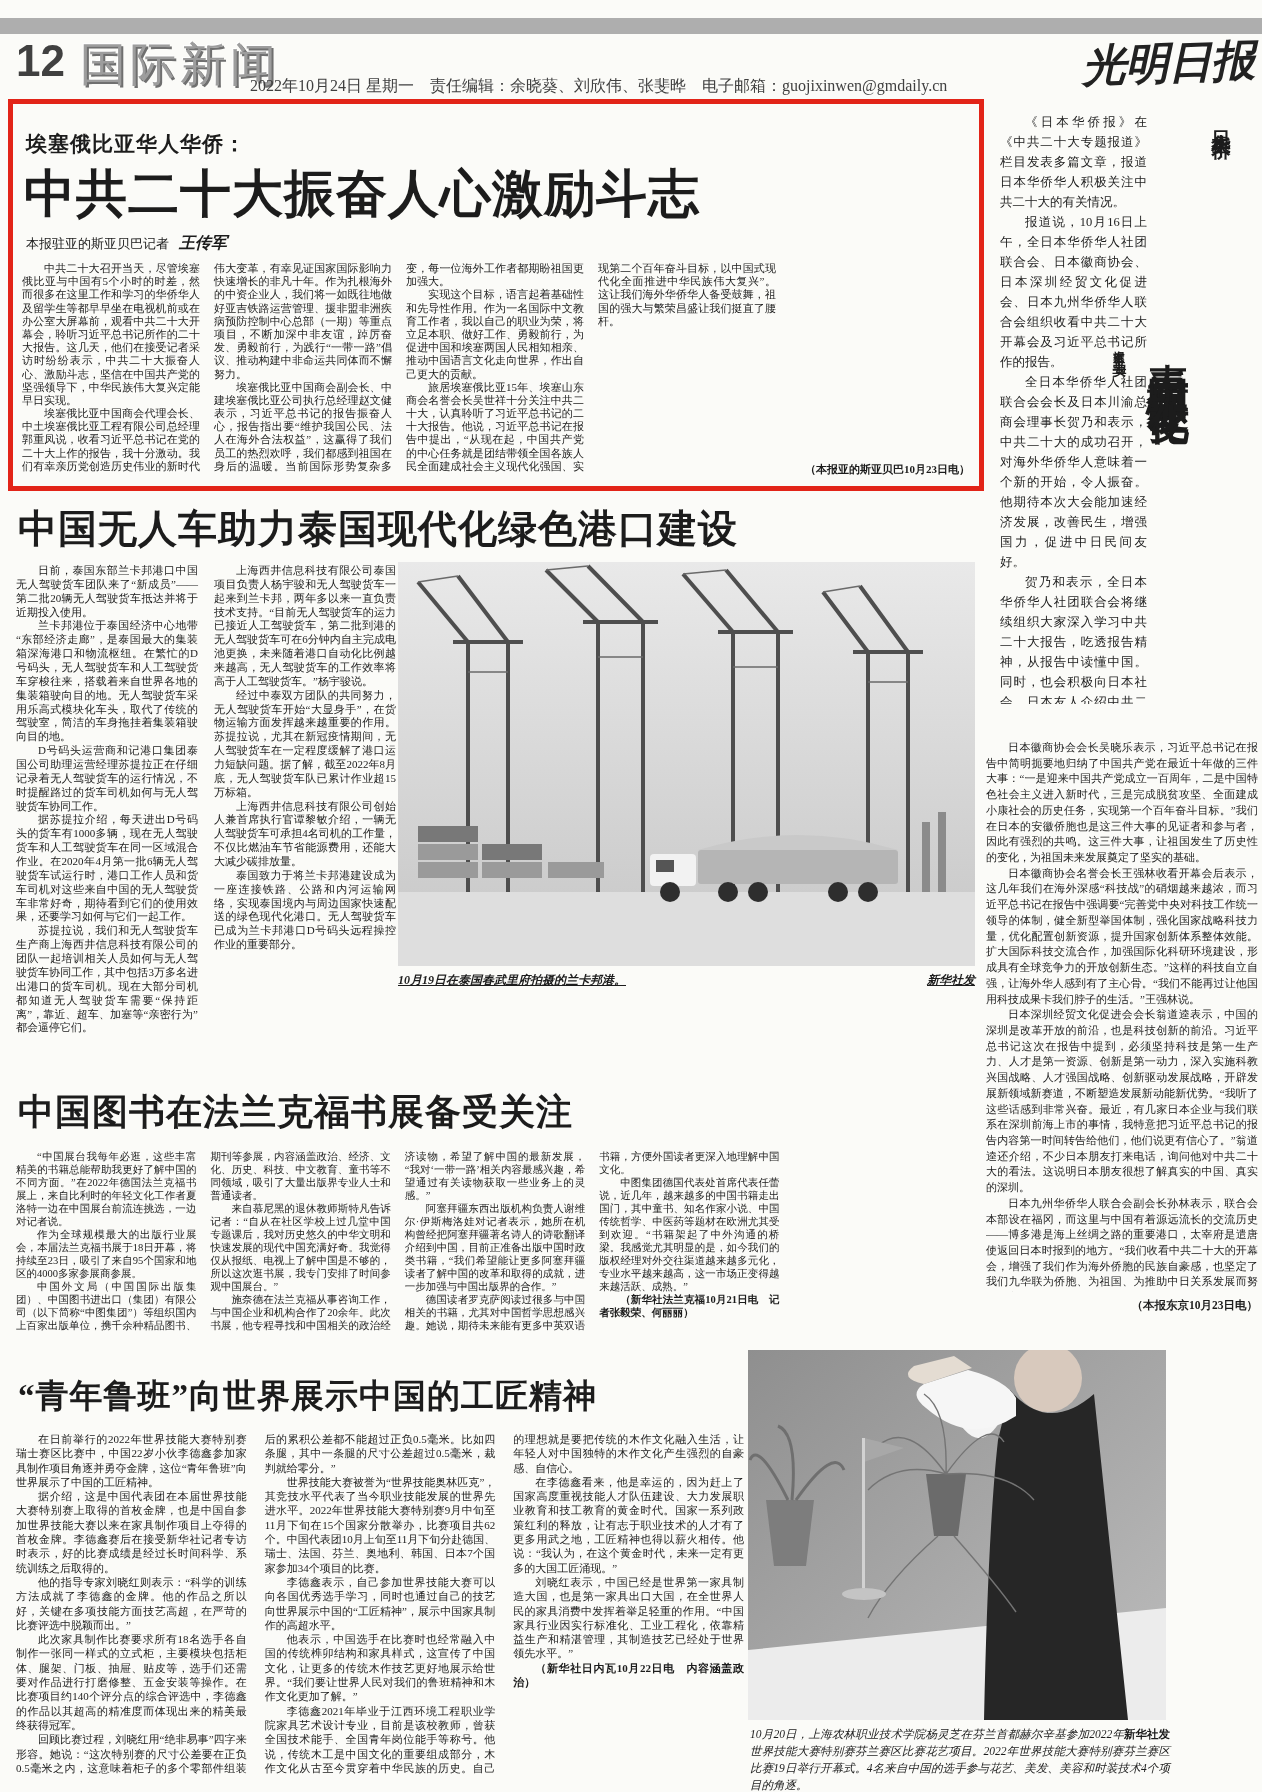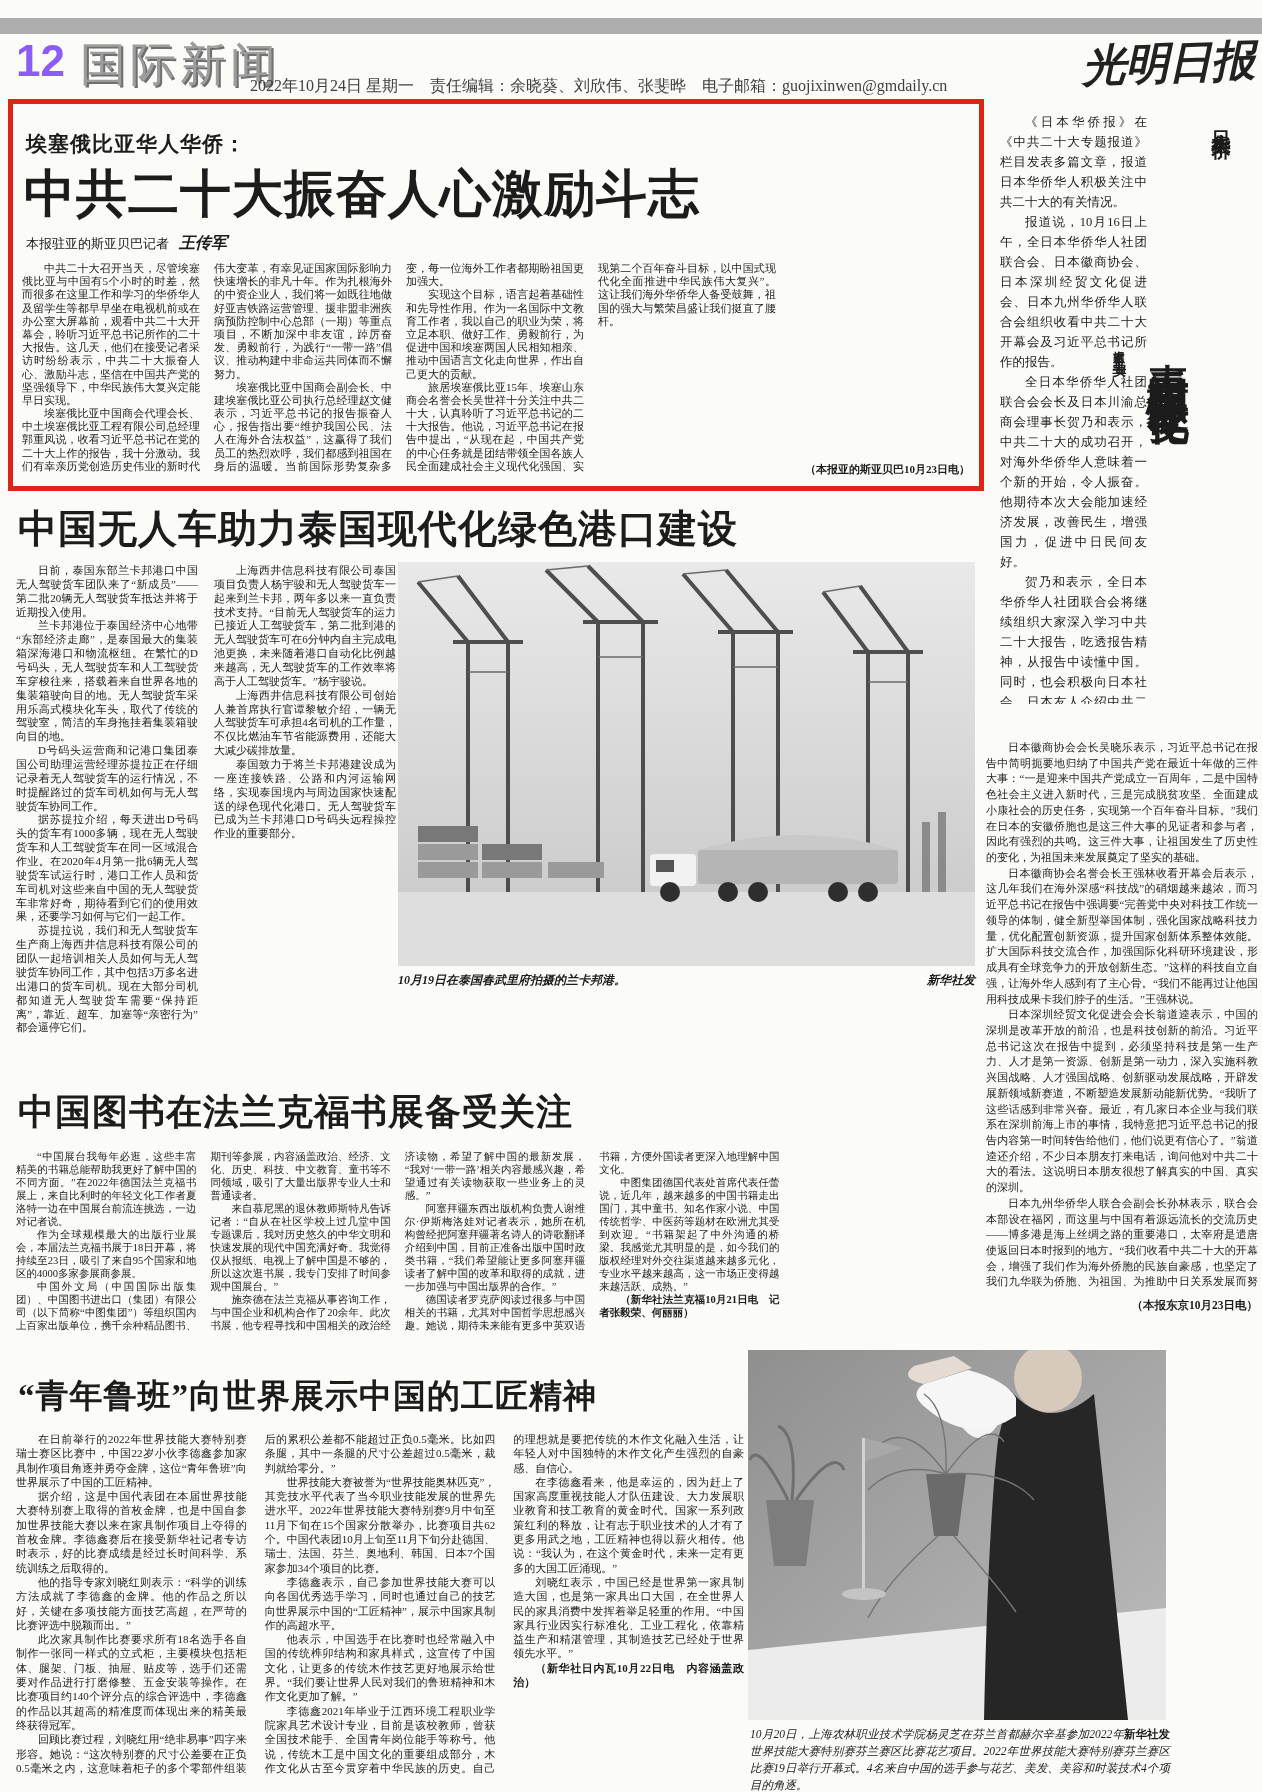--- a/index.html
+++ b/index.html
@@ -1,21 +1,21 @@
 <!DOCTYPE html>
 <html lang="zh"><head>
 <meta charset="utf-8">
 <style>
   html,body{margin:0;padding:0;background:#e8e8e4;}
   .page{position:relative;width:1262px;height:1792px;margin:0 auto;background:#fbfbf8;overflow:hidden;
         font-family:"Liberation Serif","DejaVu Serif",serif;color:#1c1c1c;}
   .abs{position:absolute;}
   p{margin:0;text-indent:2em;text-align:justify;}
   .topbar{left:0;top:18px;width:1262px;height:16px;background:#aeaeae;}
-  .pageno{left:16px;top:36px;font-size:44px;font-weight:900;color:#8b5cf6;font-family:"Liberation Sans",sans-serif;}
+  .pageno{left:16px;top:36px;font-size:44px;font-weight:900;color:#404040;font-family:"Liberation Sans",sans-serif;}
   .sectiontitle{left:80px;top:34px;font-size:46px;font-weight:400;color:#9d9d9d;letter-spacing:4px;
         text-shadow:2px 2px 0 #6f6f6f,-1px -1px 0 #ffffff;}
   .dateline{left:250px;top:76px;font-size:16px;font-weight:normal;color:#404040;}
   .masthead{left:1082px;top:34px;width:178px;font-size:44px;font-weight:700;font-style:italic;
         letter-spacing:-1px;color:#222;transform:rotate(-2deg);white-space:nowrap;}
   
   .leadbox{left:8px;top:99px;width:966px;height:382px;border:5px solid #e22418;}
   .lead-kicker{left:26px;top:130px;font-size:21px;font-weight:bold;letter-spacing:1px;}
   .lead-headline{left:24px;top:160px;width:760px;font-size:51px;font-weight:900;letter-spacing:1px;white-space:nowrap;}
   .lead-byline{left:26px;top:233px;font-size:13px;}
@@ -32,21 +32,21 @@
   .sb-byline .author{font-size:14px;font-weight:bold;margin-top:8px;}
   .sb-body{left:986px;top:740px;width:272px;height:552px;font-size:11px;line-height:1.43;overflow:hidden;}
   .sb-date{left:986px;top:1298px;width:272px;text-align:right;font-size:11.5px;font-weight:bold;}
   
   .port-headline{left:18px;top:502px;font-size:39px;font-weight:900;letter-spacing:1px;white-space:nowrap;}
   .port-left{left:16px;top:564px;width:380px;height:496px;column-count:2;column-gap:16px;column-fill:auto;
         font-size:11px;line-height:1.26;overflow:hidden;}
   .photo{background:#cfcfcf;overflow:hidden;}
   .port-photo{left:398px;top:562px;width:577px;height:404px;}
   .port-caption{left:398px;top:972px;width:577px;display:flex;justify-content:space-between;
-        font-size:12px;font-weight:bold;font-style:italic;}
+        font-size:12px;font-weight:bold;font-style:italic;text-decoration:underline;}
   .port-tail{left:398px;top:1006px;width:577px;height:58px;column-count:3;column-gap:16px;column-fill:auto;
         font-size:11px;line-height:1.22;overflow:hidden;}
   .credit{font-weight:bold;}
   
   .bf-headline{left:18px;top:1088px;font-size:36px;font-weight:900;letter-spacing:1px;white-space:nowrap;}
   .bf-body{left:16px;top:1150px;width:958px;height:188px;column-count:5;column-gap:14px;column-fill:auto;
         font-size:10.5px;line-height:1.24;overflow:hidden;}
   
   .lb-headline{left:18px;top:1374px;font-size:33px;font-weight:900;letter-spacing:1px;white-space:nowrap;}
   .lb-body{left:16px;top:1432px;width:728px;height:354px;column-count:3;column-gap:18px;column-fill:auto;
@@ -102,20 +102,21 @@
   <div class="abs sb-date">（本报东京10月23日电）</div>
 
   <div class="abs port-headline">中国无人车助力泰国现代化绿色港口建设</div>
   <div class="abs port-left">
       <p>日前，泰国东部兰卡邦港口中国无人驾驶货车团队来了“新成员”——第二批20辆无人驾驶货车抵达并将于近期投入使用。</p>
       <p>兰卡邦港位于泰国经济中心地带“东部经济走廊”，是泰国最大的集装箱深海港口和物流枢纽。在繁忙的D号码头，无人驾驶货车和人工驾驶货车穿梭往来，搭载着来自世界各地的集装箱驶向目的地。无人驾驶货车采用乐高式模块化车头，取代了传统的驾驶室，简洁的车身拖挂着集装箱驶向目的地。</p>
       <p>D号码头运营商和记港口集团泰国公司助理运营经理苏提拉正在仔细记录着无人驾驶货车的运行情况，不时提醒路过的货车司机如何与无人驾驶货车协同工作。</p>
       <p>据苏提拉介绍，每天进出D号码头的货车有1000多辆，现在无人驾驶货车和人工驾驶货车在同一区域混合作业。在2020年4月第一批6辆无人驾驶货车试运行时，港口工作人员和货车司机对这些来自中国的无人驾驶货车非常好奇，期待看到它们的使用效果，还要学习如何与它们一起工作。</p>
       <p>苏提拉说，我们和无人驾驶货车生产商上海西井信息科技有限公司的团队一起培训相关人员如何与无人驾驶货车协同工作，其中包括3万多名进出港口的货车司机。现在大部分司机都知道无人驾驶货车需要“保持距离”，靠近、超车、加塞等“亲密行为”都会逼停它们。</p>
       <p>上海西井信息科技有限公司泰国项目负责人杨宇骏和无人驾驶货车一起来到兰卡邦，两年多以来一直负责技术支持。“目前无人驾驶货车的运力已接近人工驾驶货车，第二批到港的无人驾驶货车可在6分钟内自主完成电池更换，未来随着港口自动化比例越来越高，无人驾驶货车的工作效率将高于人工驾驶货车。”杨宇骏说。</p>
+      <p>经过中泰双方团队的共同努力，无人驾驶货车开始“大显身手”，在货物运输方面发挥越来越重要的作用。苏提拉说，尤其在新冠疫情期间，无人驾驶货车在一定程度缓解了港口运力短缺问题。据了解，截至2022年8月底，无人驾驶货车队已累计作业超15万标箱。</p>
       <p>上海西井信息科技有限公司创始人兼首席执行官谭黎敏介绍，一辆无人驾驶货车可承担4名司机的工作量，不仅比燃油车节省能源费用，还能大大减少碳排放量。</p>
       <p>泰国致力于将兰卡邦港建设成为一座连接铁路、公路和内河运输网络，实现泰国境内与周边国家快速配送的绿色现代化港口。无人驾驶货车已成为兰卡邦港口D号码头远程操控作业的重要部分。</p>
     </div>
   <div class="abs photo port-photo">
     <svg width="577" height="404" viewBox="0 0 577 404" xmlns="http://www.w3.org/2000/svg">
       <defs>
         <linearGradient id="sky" x1="0" y1="0" x2="0" y2="1">
           <stop offset="0" stop-color="#e9e9e9"></stop>
             <stop offset="1" stop-color="#c6c6c6"></stop>
         </linearGradient>

